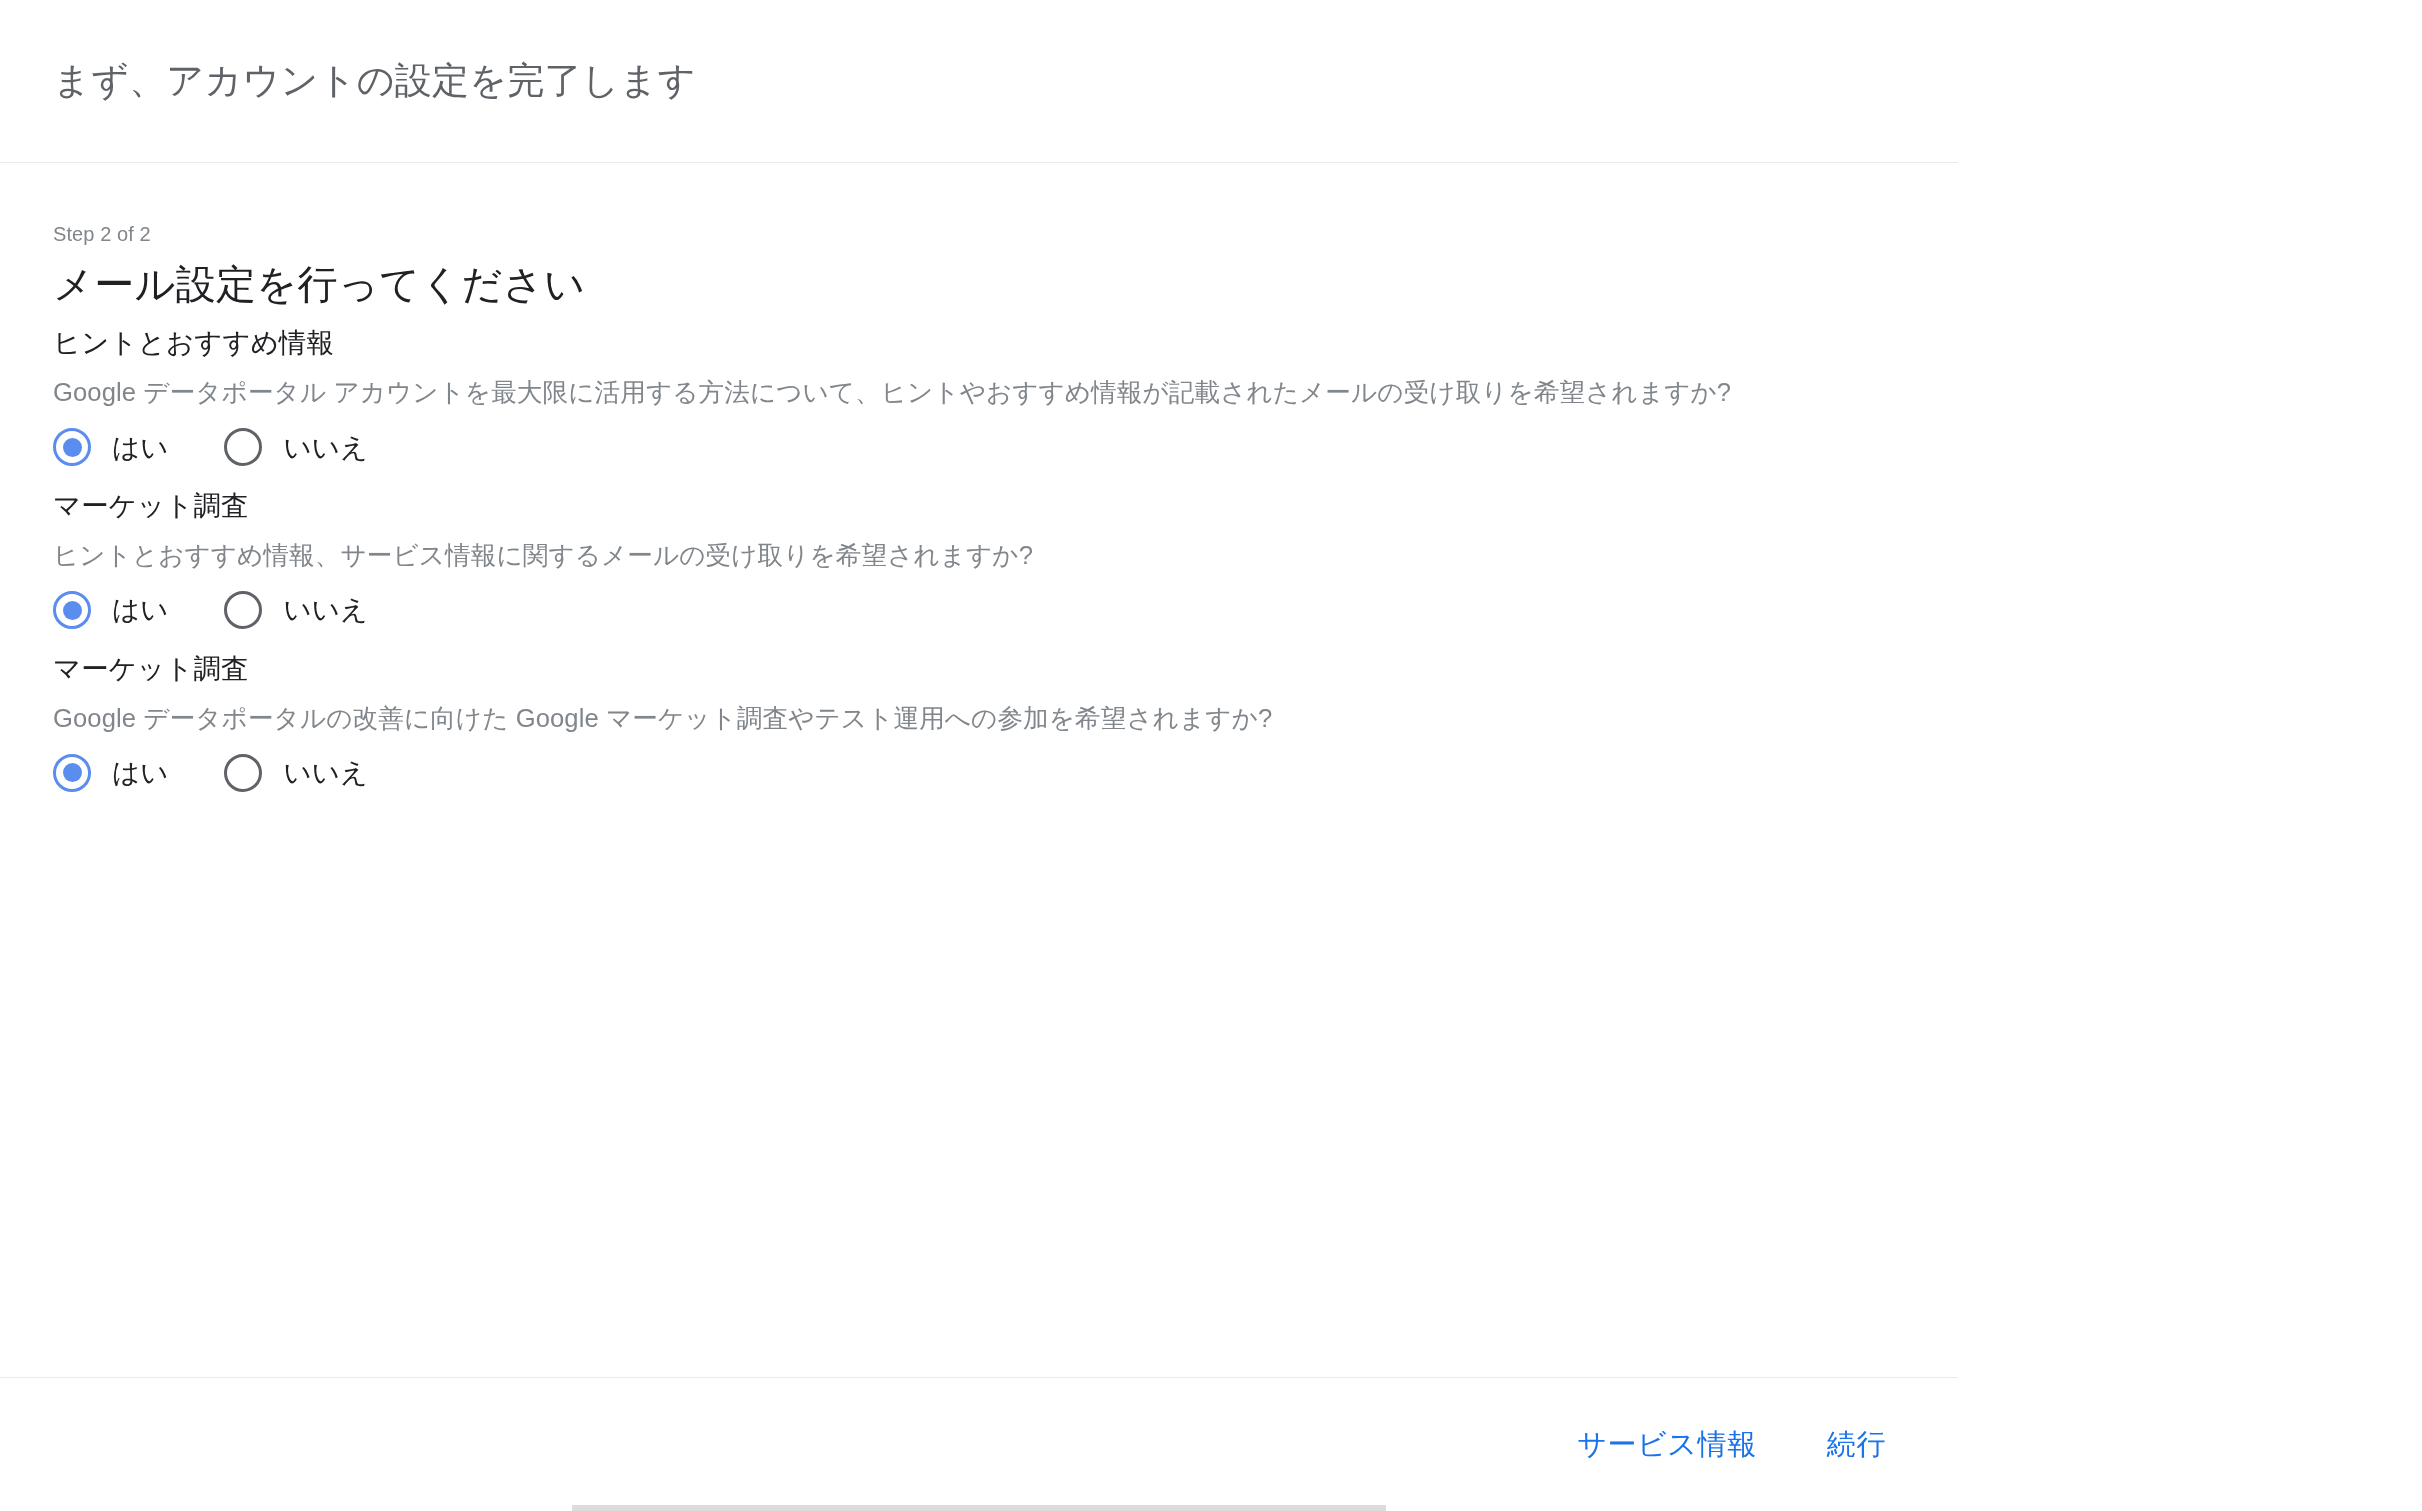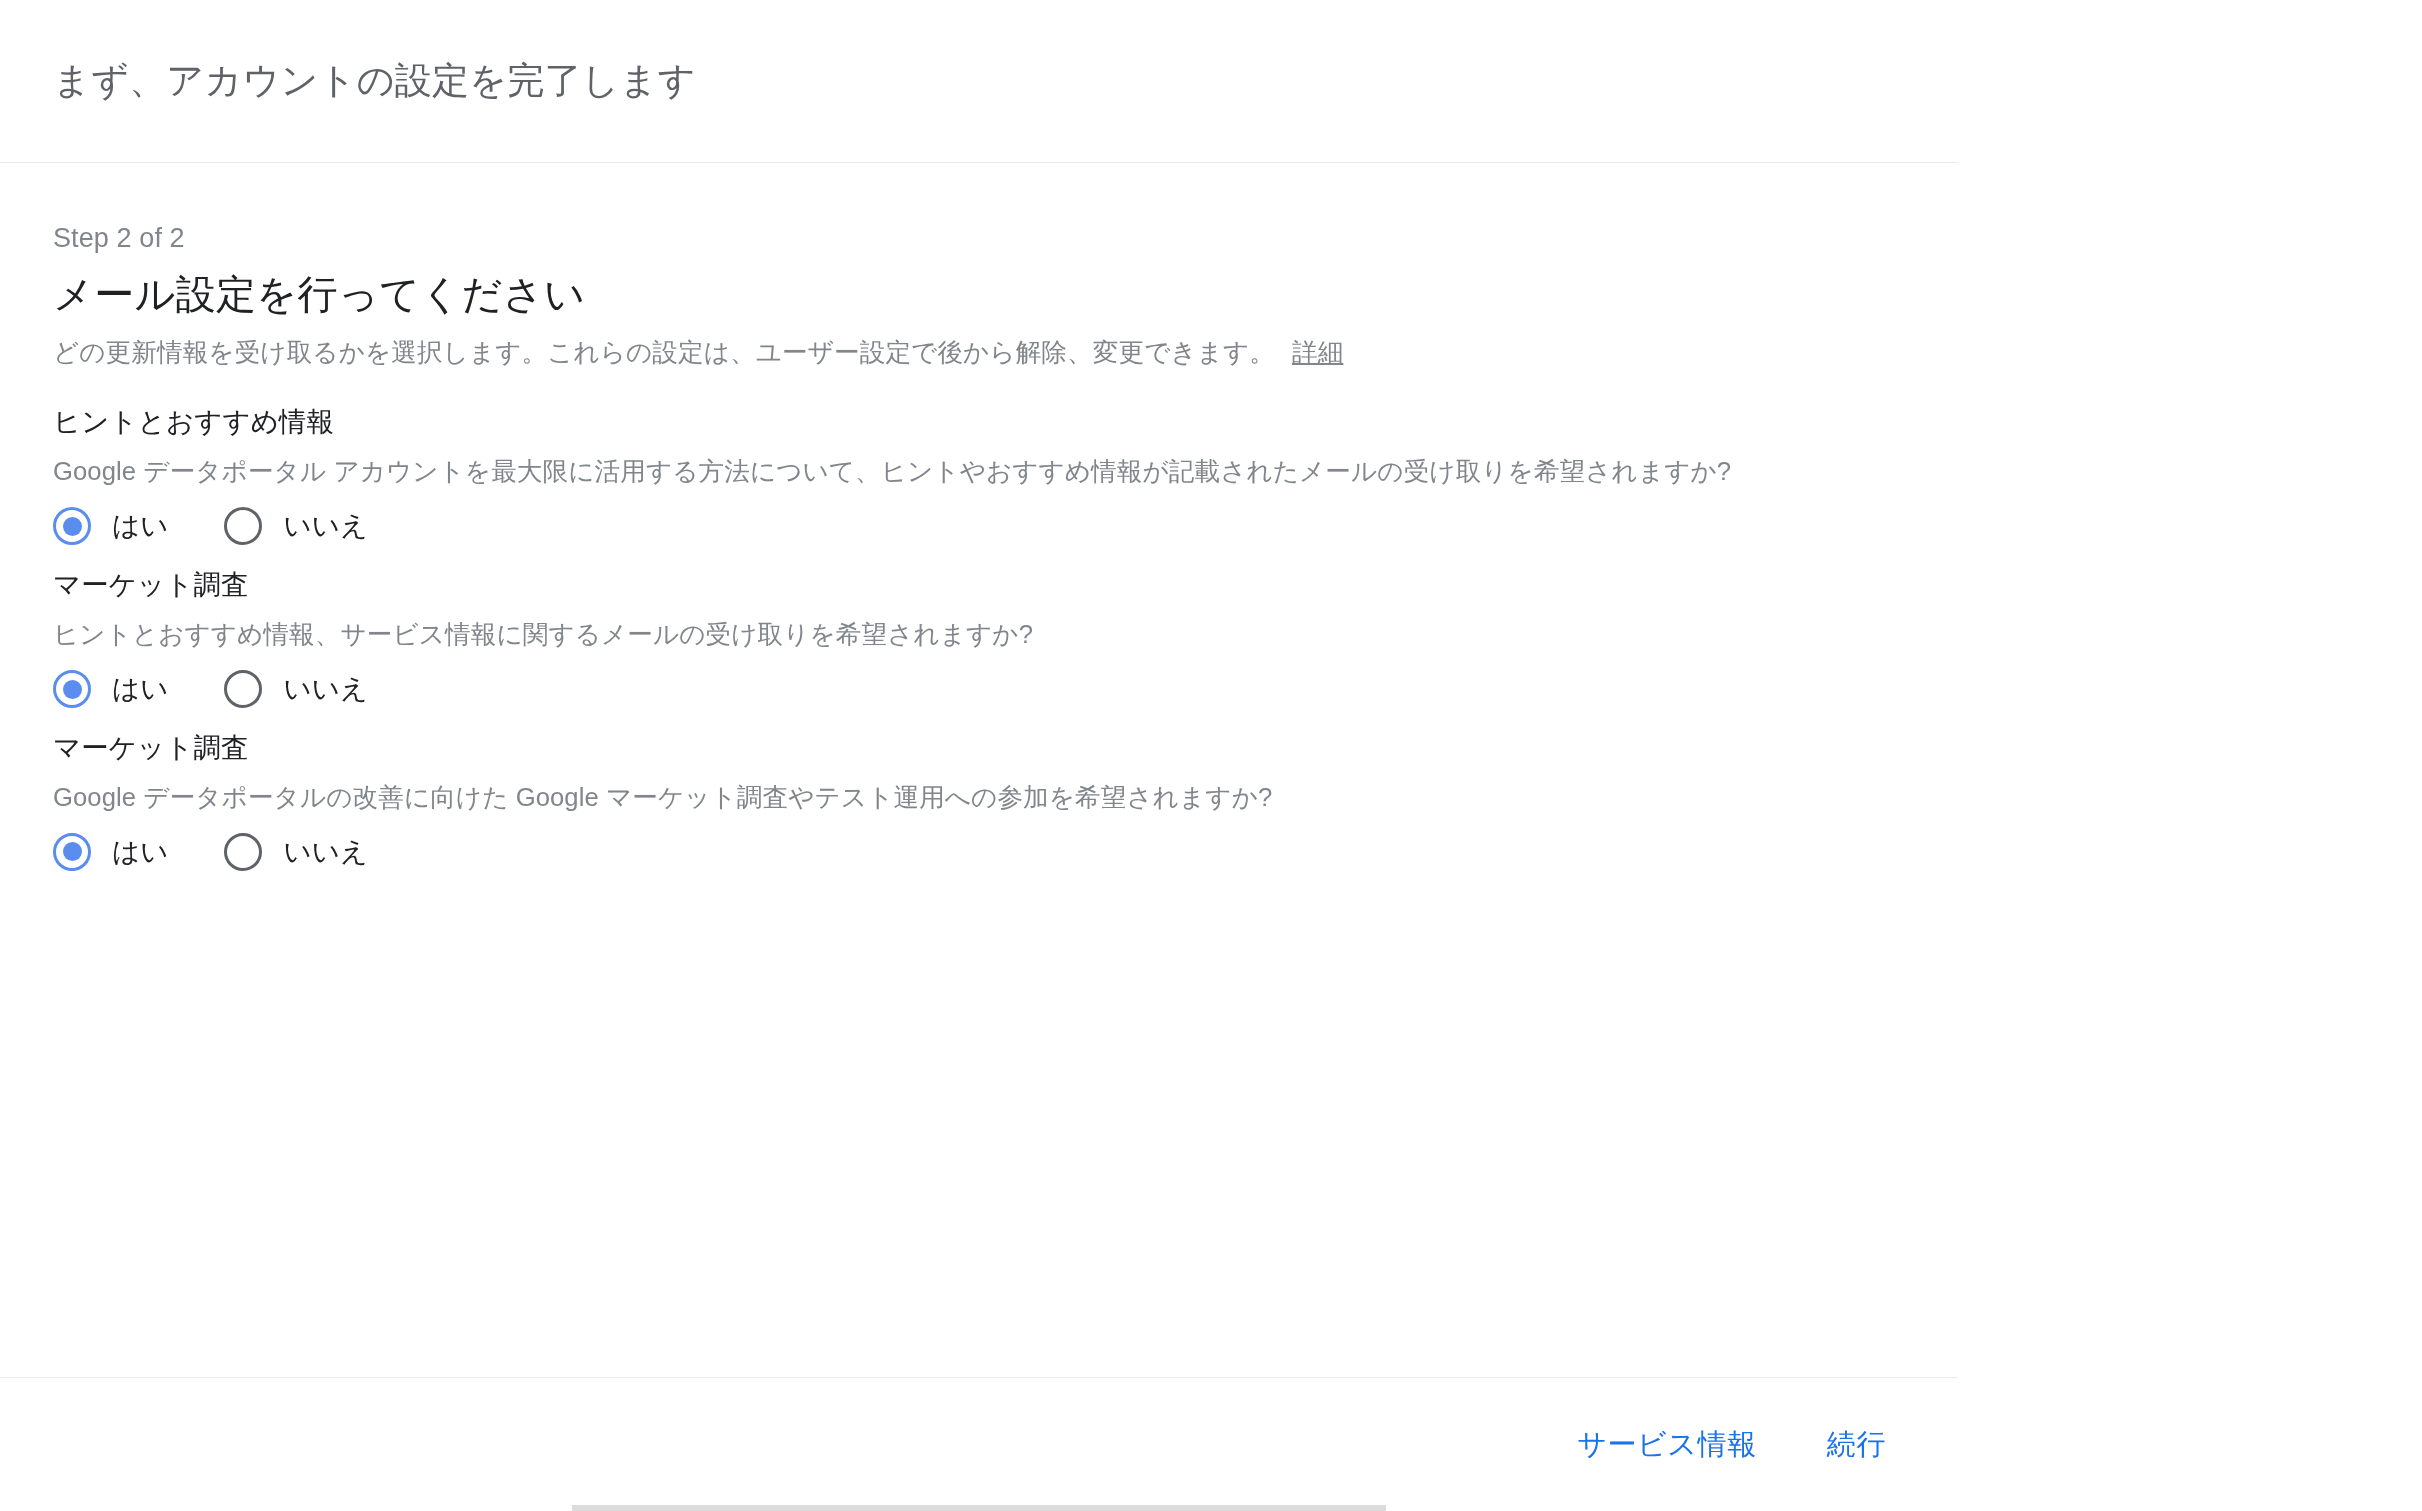--- a/index.html
+++ b/index.html
@@ -43,21 +43,21 @@
 
   
   .dialog-body {
     flex: 1 1 auto;
     padding: 57px 53px 0 53px;
     box-sizing: border-box;
     overflow: hidden;
   }
 
   .step-label {
-    font-size: 27px;
+    font-size: 20px;
     color: #80868b;
     line-height: 1.4;
     margin-bottom: 11.4px;
     letter-spacing: 0.1px;
   }
   .step-heading {
     font-size: 40px;
     font-weight: 400;
     color: #202124;
     line-height: 1.25;
@@ -208,23 +208,20 @@
 <div class="page">
 
   <div class="dialog-header">
     <div class="dialog-title">まず、アカウントの設定を完了します</div>
   </div>
 
   <div class="dialog-body">
 
     <div class="step-label">Step 2 of 2</div>
     <div class="step-heading">メール設定を行ってください</div>
-    <div class="step-desc">
-      <span>どの更新情報を受け取るかを選択します。これらの設定は、ユーザー設定で後から解除、変更できます。</span><a class="more-link">詳細</a>
-    </div>
 
 
     
     <div class="pref-group">
       <div class="pref-title">ヒントとおすすめ情報</div>
       <div class="pref-question">Google データポータル アカウントを最大限に活用する方法について、ヒントやおすすめ情報が記載されたメールの受け取りを希望されますか?</div>
       <div class="radio-row">
         <label class="radio-option checked">
           <span class="radio-mark"></span>
           <span class="radio-label">はい</span>

